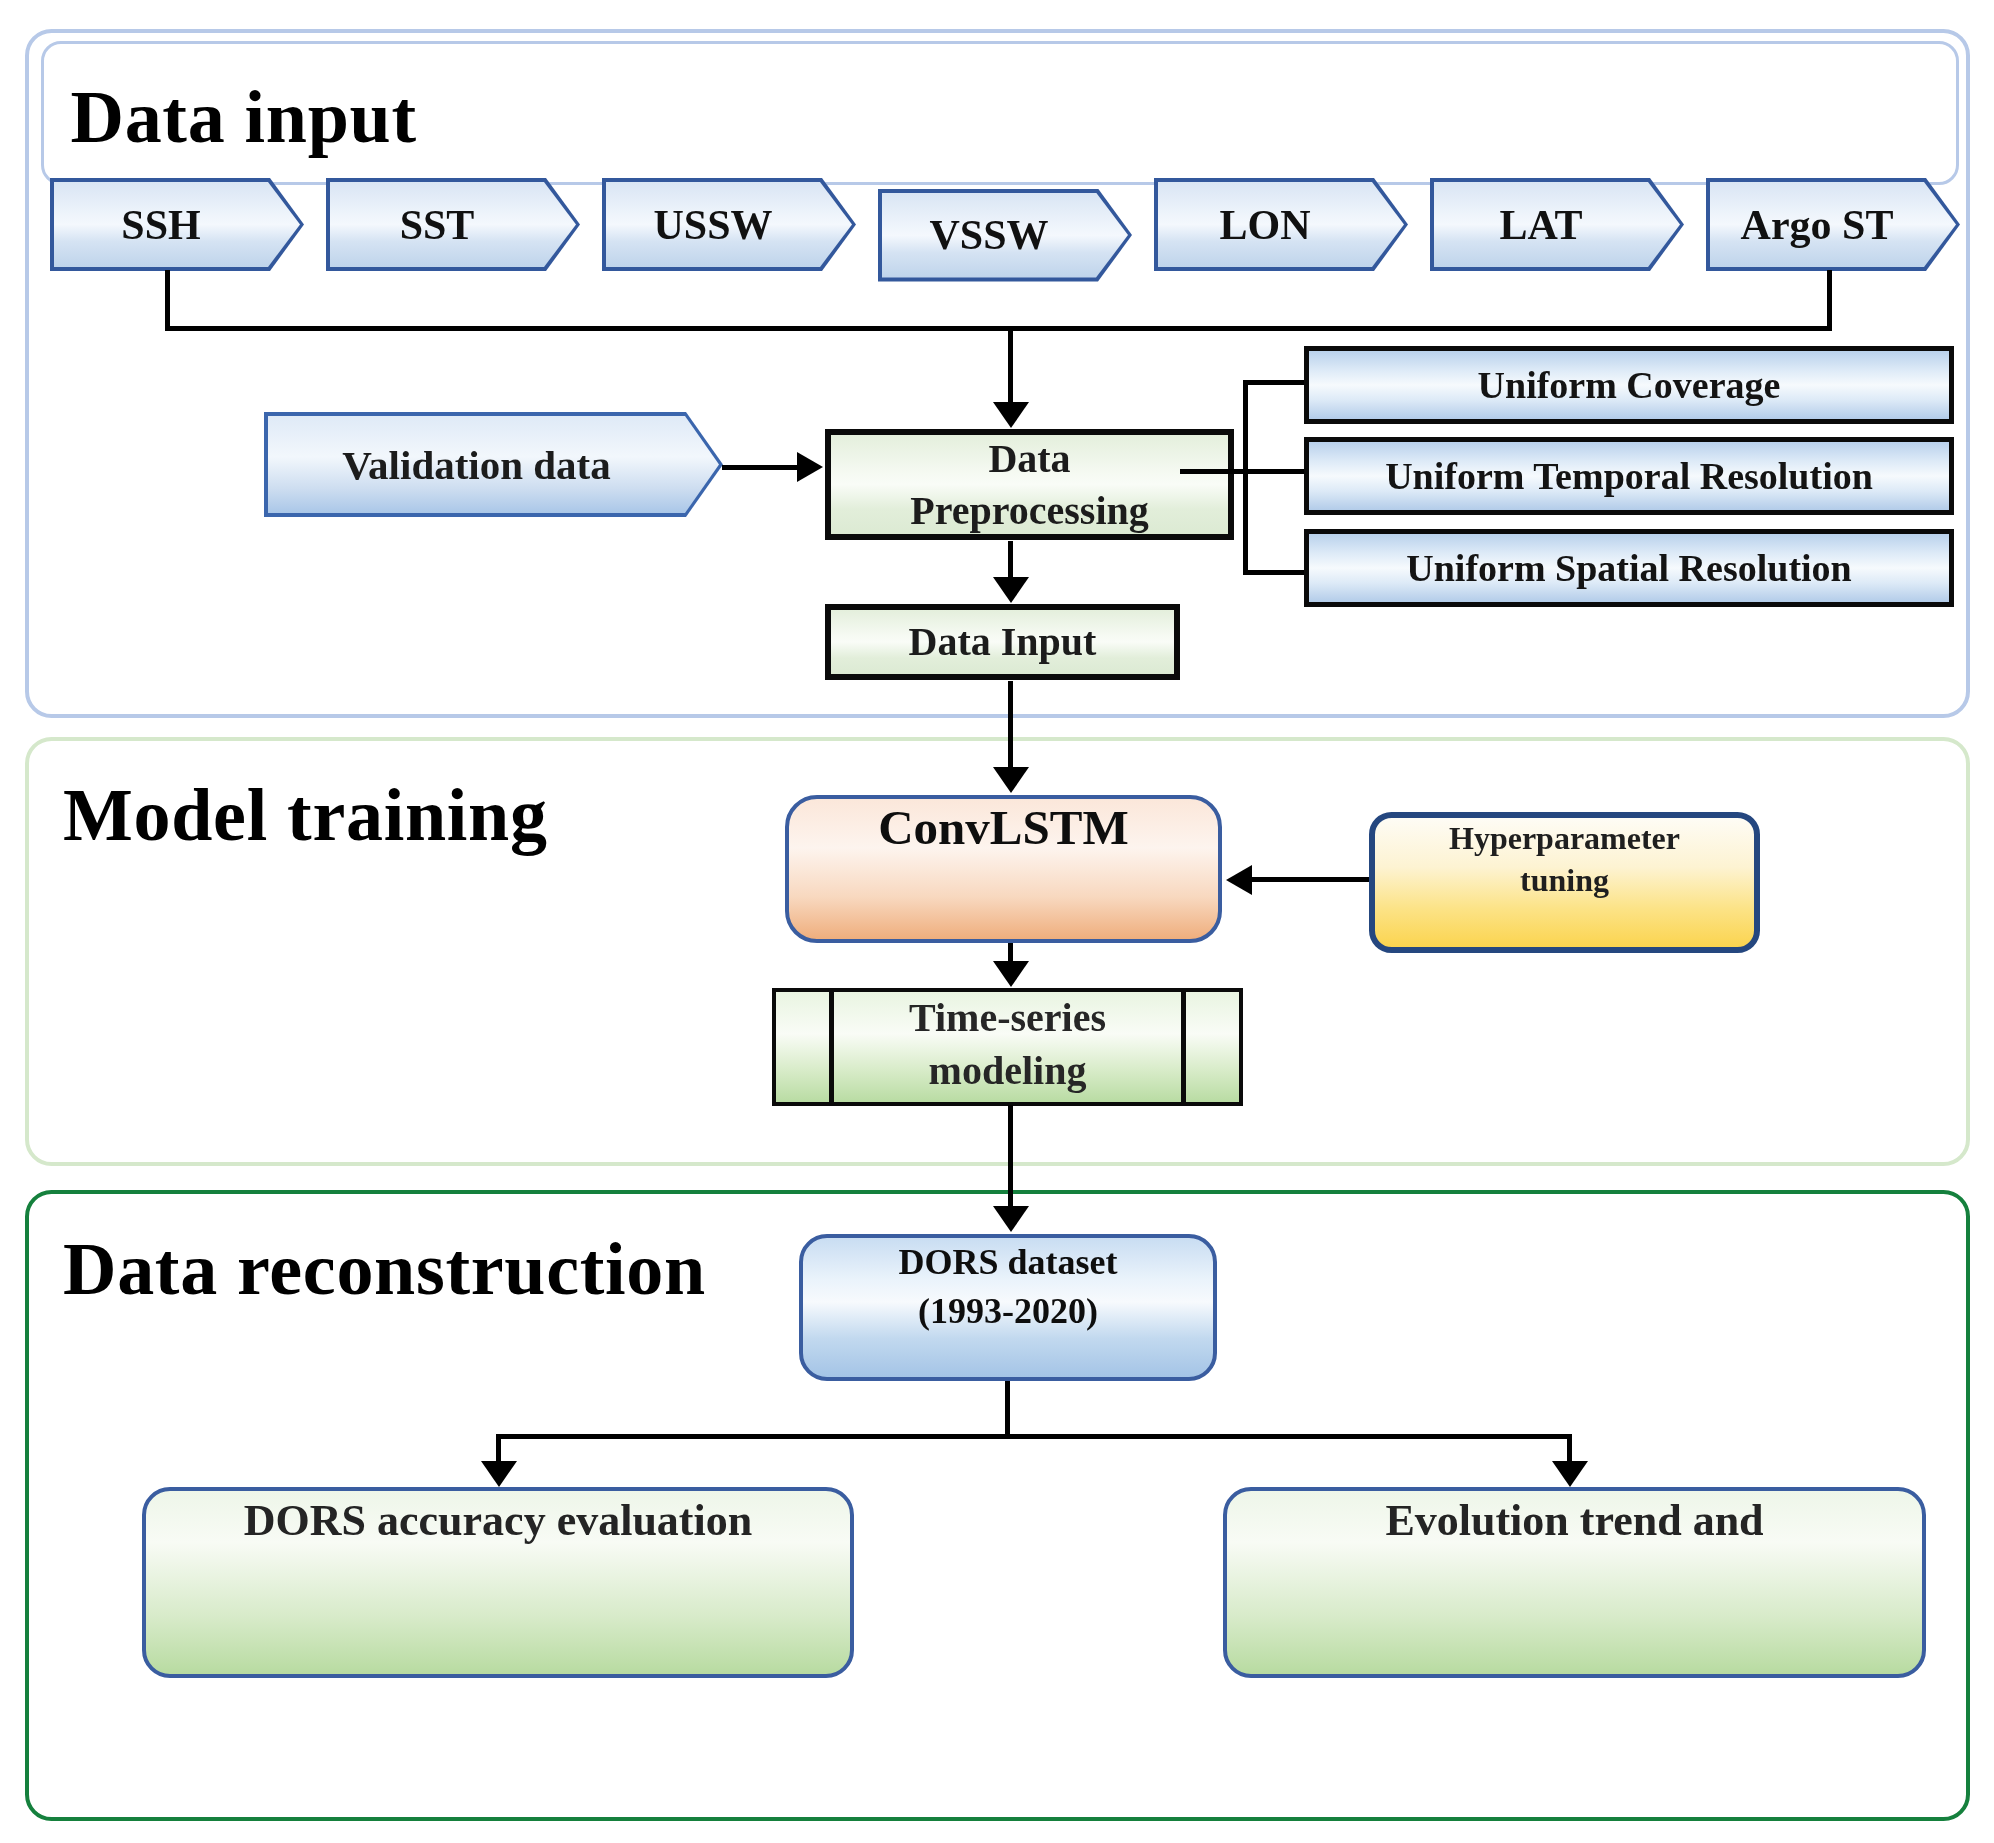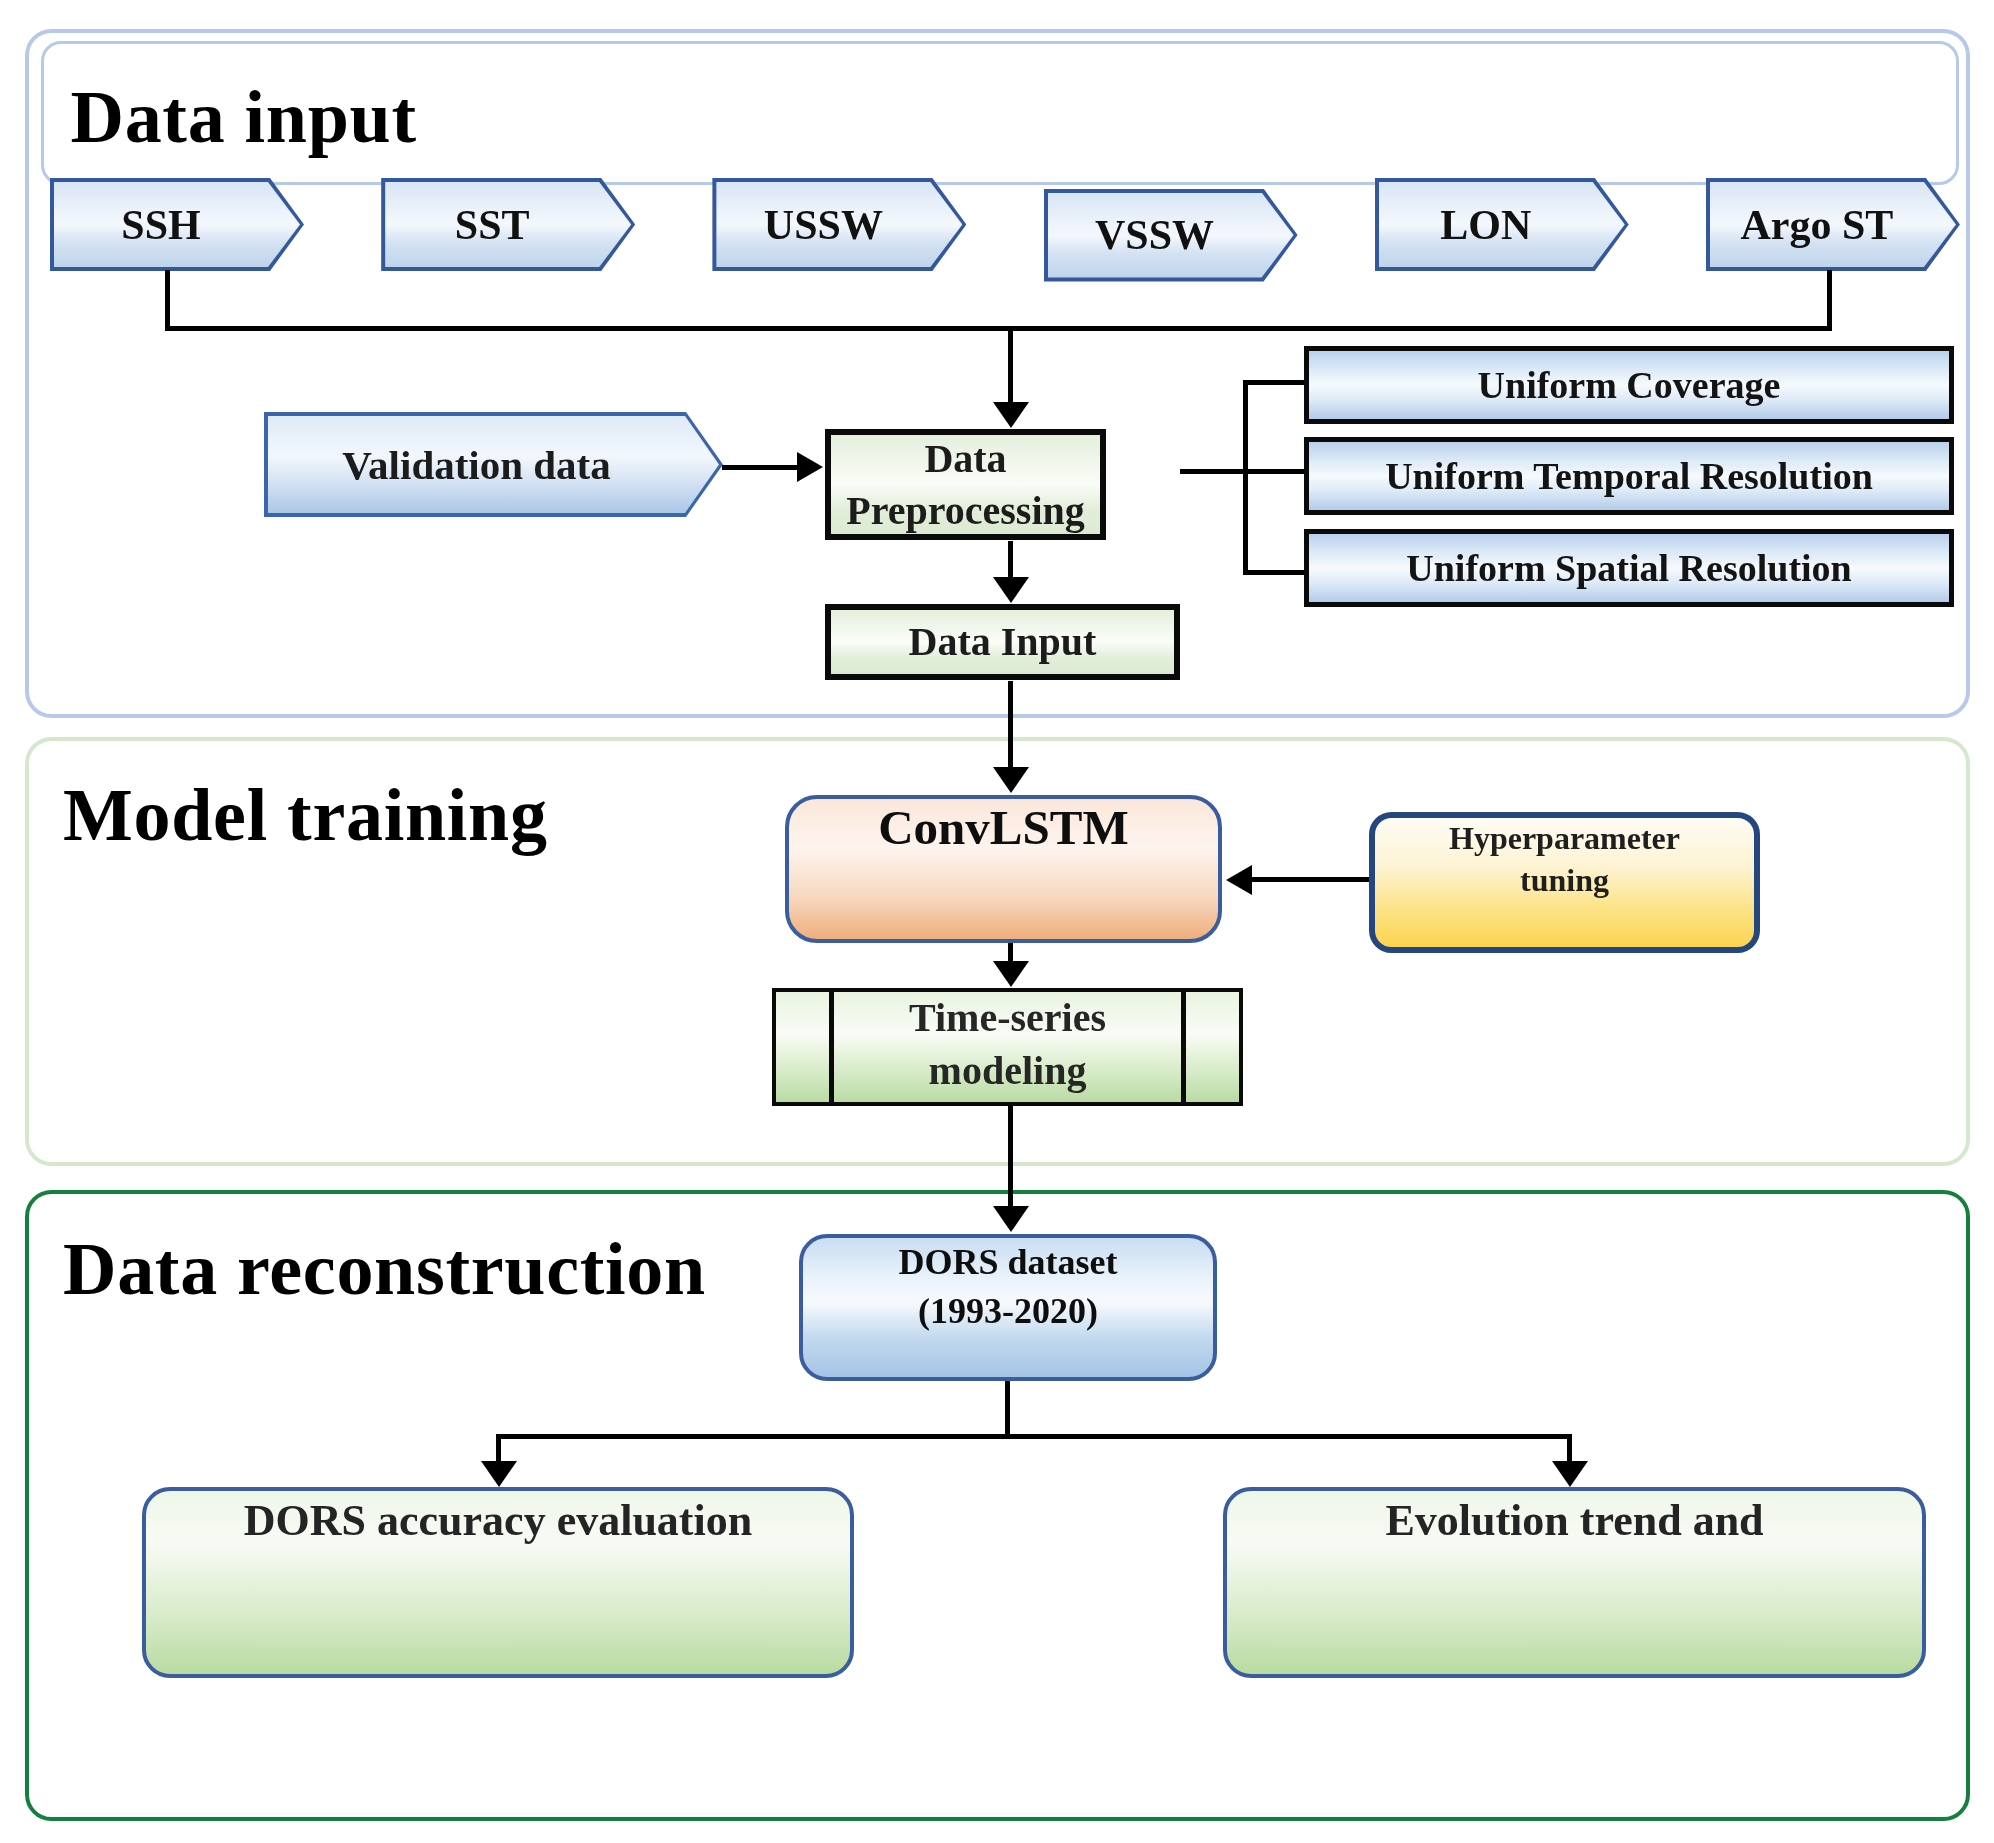--- a/index.html
+++ b/index.html
@@ -164,41 +164,47 @@
   </div>
   <div class="chev">
     <div class="chev-outer"></div>
     <div class="chev-inner">
       <span class="chev-label">LON</span>
     </div>
   </div>
   <div class="chev">
     <div class="chev-outer"></div>
     <div class="chev-inner">
+      <span class="chev-label">LAT</span>
+    </div>
+  </div>
+  <div class="chev">
+    <div class="chev-outer"></div>
+    <div class="chev-inner">
       <span class="chev-label">Argo ST</span>
     </div>
   </div>
 </div>
 
 <div class="line" style="left:165px; top:270px; width:5.3px; height:61px;"></div>
 <div class="line" style="left:1827px; top:270px; width:5.3px; height:61px;"></div>
 <div class="line" style="left:165px; top:326px; width:1667px; height:5.3px;"></div>
 <div class="line" style="left:1008px; top:326px; width:5.3px; height:78px;"></div>
 <div class="ah-down" style="left:993px; top:402px;"></div>
 
 <div class="valid-chev">
   <div class="valid-outer"></div>
   <div class="valid-inner">
     <span class="valid-label">Validation data</span>
   </div>
 </div>
 <div class="line" style="left:722px; top:465px; width:81px; height:5.3px;"></div>
 <div class="ah-right" style="left:797px; top:452px;"></div>
 
-<div class="pbox" style="left:825px; top:429px; width:281px; height:111px;">
+<div class="pbox" style="left:825px; top:429px; width:409px; height:111px;">
   <span class="ln">Data</span>
   <span class="ln">Preprocessing</span>
 </div>
 
 <div class="line" style="left:1180px; top:469px; width:126px; height:5.3px;"></div>
 <div class="line" style="left:1243px; top:383px; width:5.3px; height:192px;"></div>
 <div class="line" style="left:1243px; top:380px; width:62px; height:5.3px;"></div>
 <div class="line" style="left:1243px; top:570px; width:62px; height:5.3px;"></div>
 
 <div class="ubox" style="top:346px;">

